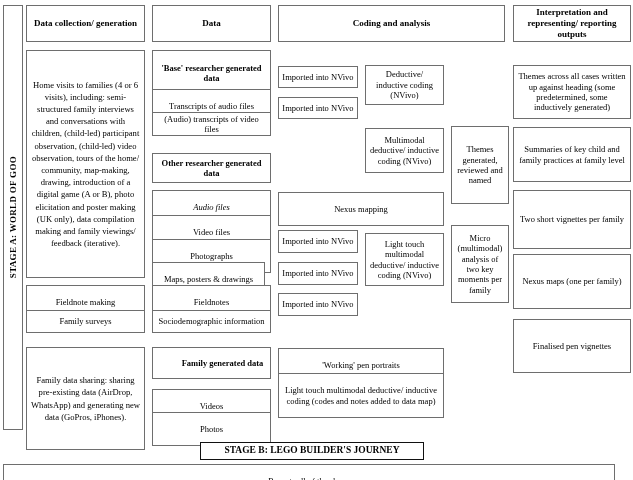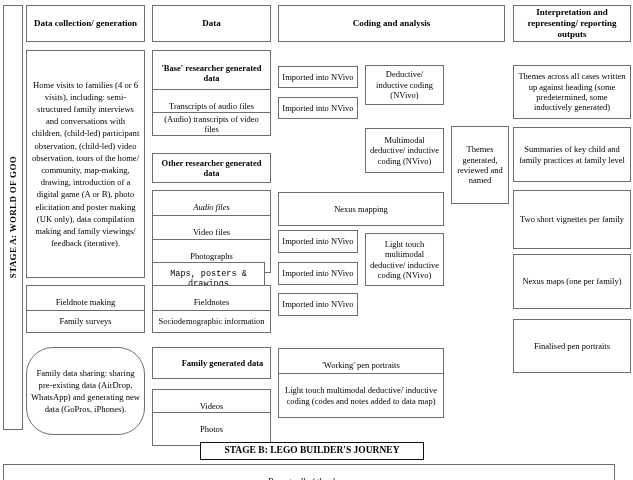--- a/index.html
+++ b/index.html
@@ -42,51 +42,52 @@
   </div>
 
   <div class="box hdr" style="left:26px;top:5px;width:119px;height:37px;">Data collection/ generation</div>
   <div class="box hdr" style="left:152px;top:5px;width:119px;height:37px;">Data</div>
   <div class="box hdr" style="left:278px;top:5px;width:227px;height:37px;">Coding and analysis</div>
   <div class="box hdr" style="left:513px;top:5px;width:118px;height:37px;">Interpretation and representing/ reporting outputs</div>
 
   <div class="box big" style="left:26px;top:50px;width:119px;height:228px;">Home visits to families (4 or 6 visits), including: semi-structured family interviews and conversations with children, (child-led) participant observation, (child-led) video observation, tours of the home/ community, map-making, drawing, introduction of a digital game (A or B), photo elicitation and poster making (UK only), data compilation making and family viewings/ feedback (iterative).</div>
   <div class="box thin" style="left:26px;top:285px;width:119px;height:17px;">Fieldnote making</div>
   <div class="box" style="left:26px;top:310px;width:119px;height:23px;">Family surveys</div>
-  <div class="box big" style="left:26px;top:347px;width:119px;height:88px;border-radius:27px;">Family data sharing: sharing pre-existing data (AirDrop, WhatsApp) and generating new data (GoPros, iPhones).</div>
+  <div class="box big" style="left:26px;top:347px;width:119px;height:103px;">Family data sharing: sharing pre-existing data (AirDrop, WhatsApp) and generating new data (GoPros, iPhones).</div>
 
   <div class="box bold" style="left:152px;top:50px;width:119px;height:46px;">'Base' researcher generated data</div>
   <div class="box thin" style="left:152px;top:89px;width:119px;height:16px;">Transcripts of audio files</div>
   <div class="box" style="left:152px;top:112px;width:119px;height:24px;">(Audio) transcripts of video files</div>
   <div class="box bold" style="left:152px;top:153px;width:119px;height:30px;">Other researcher generated data</div>
   <div class="box italic thin" style="left:152px;top:190px;width:119px;height:17px;">Audio files</div>
   <div class="box thin" style="left:152px;top:215px;width:119px;height:16px;">Video files</div>
   <div class="box thin" style="left:152px;top:239px;width:119px;height:16px;">Photographs</div>
-  <div class="box thin" style="left:152px;top:262px;width:113px;height:16px;font-family:Liberation Mono, monospace;">Maps, posters &amp; drawings</div>
+  <div class="box thin" style="left:152px;top:262px;width:113px;height:16px;">Maps, posters &amp; drawings</div>
   <div class="box thin" style="left:152px;top:285px;width:119px;height:17px;">Fieldnotes</div>
   <div class="box" style="left:152px;top:310px;width:119px;height:23px;">Sociodemographic information</div>
   <div class="box bold" style="left:152px;top:347px;width:119px;height:32px;padding-left:25px;">Family generated data</div>
   <div class="box thin" style="left:152px;top:389px;width:119px;height:16px;">Videos</div>
   <div class="box thin" style="left:152px;top:412px;width:119px;height:16px;">Photos</div>
 
   <div class="box" style="left:278px;top:66px;width:80px;height:22px;">Imported into NVivo</div>
   <div class="box" style="left:278px;top:97px;width:80px;height:22px;">Imported into NVivo</div>
   <div class="box" style="left:365px;top:65px;width:79px;height:40px;">Deductive/ inductive coding (NVivo)</div>
   <div class="box" style="left:365px;top:128px;width:79px;height:45px;">Multimodal deductive/ inductive coding (NVivo)</div>
   <div class="box" style="left:451px;top:126px;width:58px;height:78px;">Themes generated, reviewed and named</div>
   <div class="box thin" style="left:278px;top:192px;width:166px;height:16px;">Nexus mapping</div>
   <div class="box" style="left:278px;top:230px;width:80px;height:23px;">Imported into NVivo</div>
   <div class="box" style="left:278px;top:262px;width:80px;height:23px;">Imported into NVivo</div>
   <div class="box" style="left:278px;top:293px;width:80px;height:23px;">Imported into NVivo</div>
   <div class="box" style="left:365px;top:233px;width:79px;height:53px;">Light touch multimodal deductive/ inductive coding (NVivo)</div>
+  <div class="box" style="left:451px;top:225px;width:58px;height:78px;">Micro (multimodal) analysis of two key moments per family</div>
   <div class="box thin" style="left:278px;top:348px;width:166px;height:16px;">'Working' pen portraits</div>
   <div class="box" style="left:278px;top:373px;width:166px;height:45px;">Light touch multimodal deductive/ inductive coding (codes and notes added to data map)</div>
 
   <div class="box" style="left:513px;top:65px;width:118px;height:54px;">Themes across all cases written up against heading (some predetermined, some inductively generated)</div>
   <div class="box" style="left:513px;top:127px;width:118px;height:55px;">Summaries of key child and family practices at family level</div>
   <div class="box" style="left:513px;top:190px;width:118px;height:59px;">Two short vignettes per family</div>
   <div class="box" style="left:513px;top:254px;width:118px;height:55px;">Nexus maps (one per family)</div>
-  <div class="box" style="left:513px;top:319px;width:118px;height:54px;">Finalised pen portraits</div>
+  <div class="box" style="left:513px;top:319px;width:118px;height:54px;">Finalised pen vignettes</div>
 
   <div class="box blackbox" style="left:200px;top:442px;width:224px;height:18px;">STAGE B: LEGO BUILDER'S JOURNEY</div>
   <div class="box thin" style="left:3px;top:464px;width:612px;height:14px;">Repeats all of the above</div>
 
 </div>
 
 </body></html>

